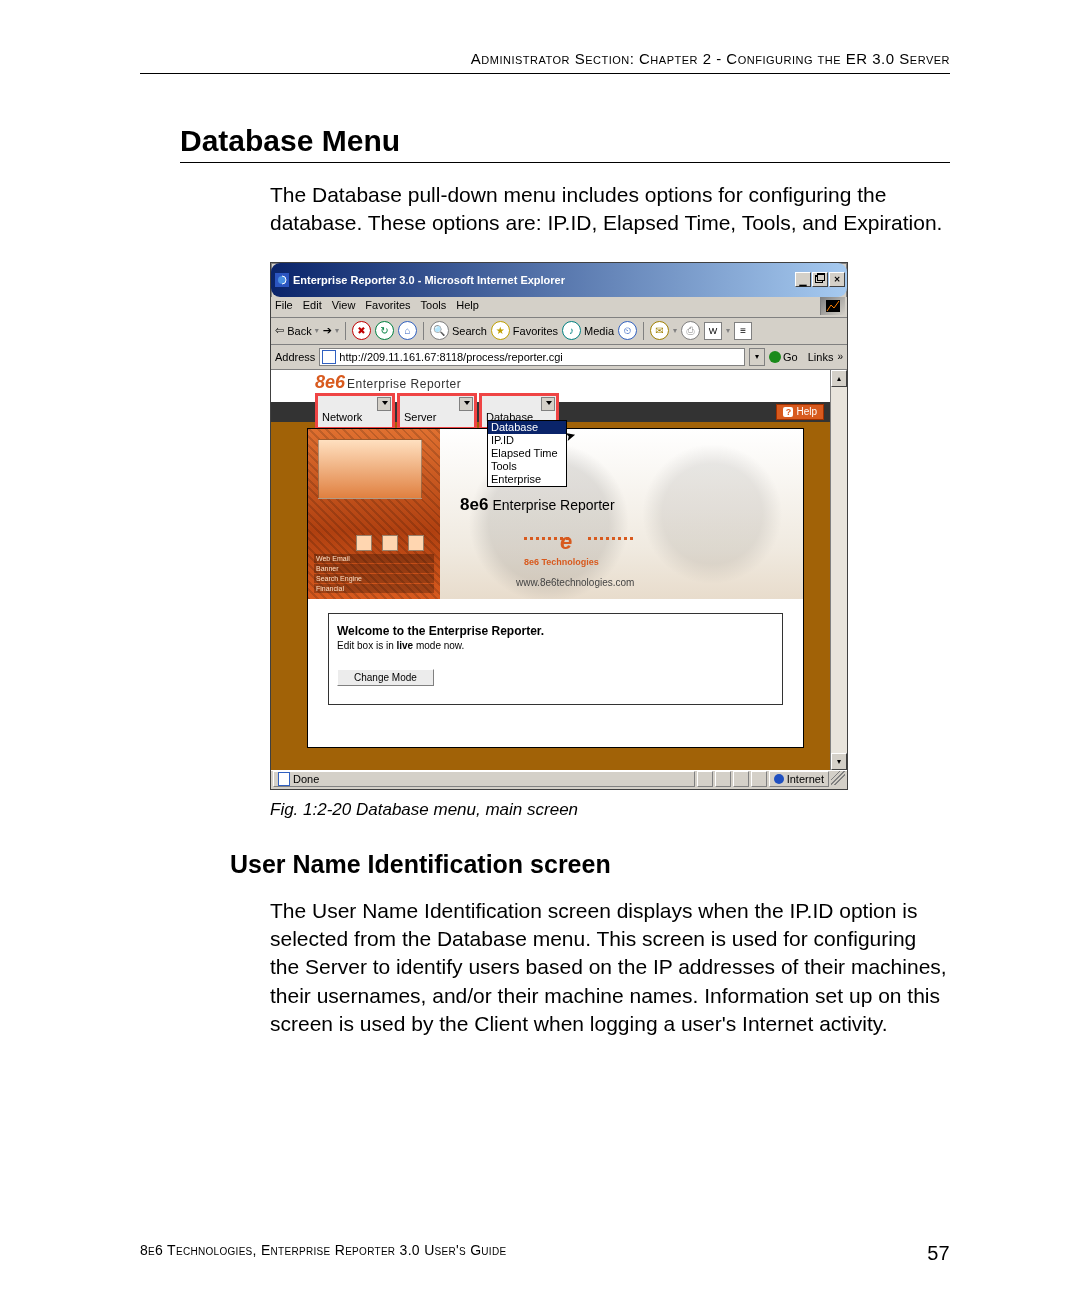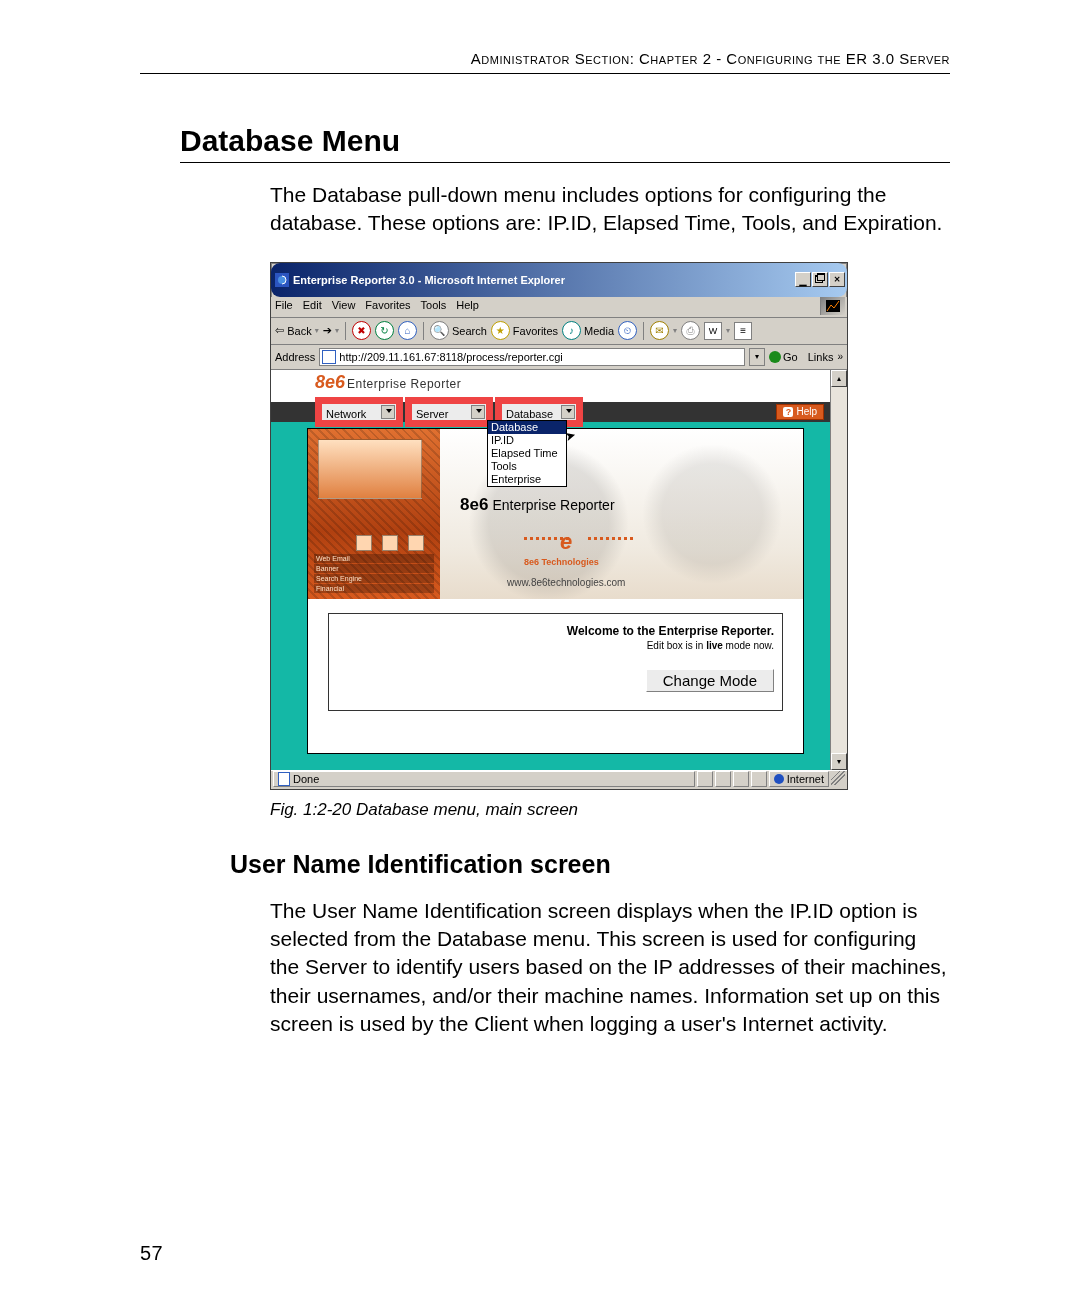--- a/index.html
+++ b/index.html
@@ -163,21 +163,21 @@
   .ie-addr-input .url { font-size:11px; }
   .ie-addr-drop { width:14px; height:16px; background:#d4d0c8; border:1px solid #808080; display:flex; align-items:center; justify-content:center; font-size:8px;}
   .ie-go { display:flex; align-items:center; gap:2px; font-size:11px;}
   .ie-go::before{ content:""; width:12px; height:12px; border-radius:50%; background:#1a8a1a; display:inline-block;}
   .ie-links { display:flex; align-items:center; gap:2px; margin-left:6px; font-size:11px;}
   .ie-links::after{ content:"»"; font-size:10px; margin-left:2px;}
 
   .ie-viewport {
     position:relative;
     height: 400px;
-    background:#14b8a6;
+    background:#a16207;
     display:flex;
   }
   .ie-scrollbar {
     width:16px; background:#d4d0c8; border-left:1px solid #808080;
     display:flex; flex-direction:column;
   }
   .sb-btn{ height:15px; background:#d4d0c8; border:1px solid #fff; border-right-color:#404040; border-bottom-color:#404040; display:flex; align-items:center; justify-content:center; font-size:8px;}
   .sb-track{ flex:1; background:#e8e4dc;}
   .ie-content { flex:1; position:relative; }
 
@@ -190,22 +190,22 @@
   }
   .logo-8e6 { color:#d85a1e; font-weight:bold; font-style:italic; font-size:18px;}
   .logo-sub { color:#333; font-size:12px; letter-spacing:0.5px; margin-left:2px;}
   .app-toolbar {
     background:#333; height:20px; padding:0 6px 0 44px;
     display:flex; align-items:center; gap:2px; color:#fff;
     position:relative;
   }
   .app-drop {
     background:#ececec; color:#000; height:16px; font-size:11px;
-    border:7px solid #ef4444; display:flex; align-items:flex-end;
-    padding:0 14px 0 4px; position:relative; min-width:56px;
+    border:3px solid #ef4444; display:flex; align-items:flex-start;
+    padding:15px 14px 0 4px; position:relative; min-width:56px;
   }
   .app-drop::after{
     content:""; position:absolute; right:1px; top:1px; width:12px; height:12px;
     background:#d4d0c8; border:1px solid #808080;
   }
   .app-drop .tri{ position:absolute; right:4px; top:5px; width:0;height:0;border-left:3px solid transparent;border-right:3px solid transparent;border-top:4px solid #000; z-index:2;}
   .app-help {
     margin-left:auto; background:#d85a1e; color:#fff; padding:0 6px; height:14px;
     font-size:10px; display:flex; align-items:center; gap:3px; border:1px solid #a03000;
   }
@@ -269,34 +269,34 @@
   }
   .hero-right .brand .b1{ color:#000; font-weight:bold; font-size:17px;}
   .hero-right .brand .b2{ color:#000; font-size:14px; margin-left:4px;}
   .hero-right .dots{
     position:absolute; left:84px; top:108px; display:flex; gap:3px;
   }
   .hero-right .dot{ width:3px; height:3px; background:#d85a1e;}
   .hero-right .e-mark{ position:absolute; left:120px; top:100px; color:#d85a1e; font-size:22px; font-weight:bold; font-style:italic;}
   .hero-right .dots2{ position:absolute; left:148px; top:108px; display:flex; gap:3px;}
   .hero-right .tech{ position:absolute; left:84px; top:128px; color:#d85a1e; font-size:9px; font-weight:bold;}
-  .hero-right .url{ position:absolute; left:67px; top:148px; color:#444; font-size:10px;}
+  .hero-right .url{ position:absolute; left:76px; top:148px; color:#444; font-size:10px;}
 
   .welcome-box{
     margin:14px 20px 16px 20px;
     border:1px solid #333;
     background:#fff;
-    text-align:right;
+    text-align:left;
     padding:10px 8px 18px 8px;
   }
   .welcome-title{ font-size:12px; font-weight:bold;}
   .welcome-sub{ font-size:10px; margin-top:2px;}
   .welcome-btn{
     display:inline-block; margin-top:18px;
-    background:#ececec; color:#000; font-size:15px;
+    background:#ececec; color:#000; font-size:10px;
     padding:2px 16px; border:1px solid #808080;
     border-top-color:#fff; border-left-color:#fff;
   }
   .main-panel .bottom-gap{ height:26px; }
 
   .ie-statusbar{
     height:18px; background:#d4d0c8; border-top:1px solid #fff;
     display:flex; align-items:flex-start; font-size:11px; padding:0 2px;
   }
   .st-cell{
@@ -519,16 +519,17 @@
 
     </div>
 
     <div class="figure-caption">Fig. 1:2-20  Database menu, main screen</div>
   </div>
 
   <h2 class="subsection-title">User Name Identification screen</h2>
   <p class="body-text">The User Name Identification screen displays when the IP.ID option is selected from the Database menu. This screen is used for configuring the Server to identify users based on the IP addresses of their machines, their usernames, and/or their machine names. Information set up on this screen is used by the Client when logging a user's Internet activity.</p>
 
   <div class="running-footer">
+    <span>8e6 Technologies, Enterprise Reporter 3.0 User's Guide</span>
     <span class="page-num">57</span>
   </div>
 
 </div>
 
 </body></html>

